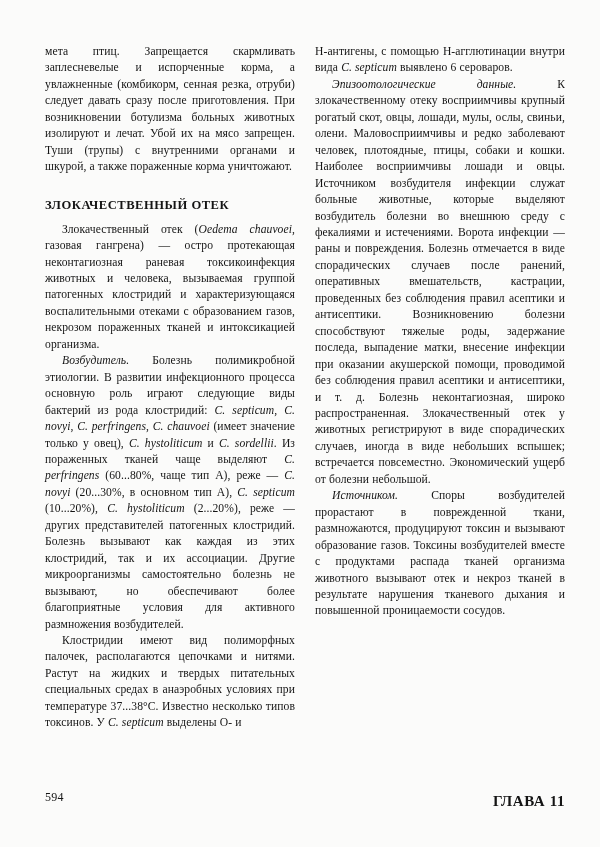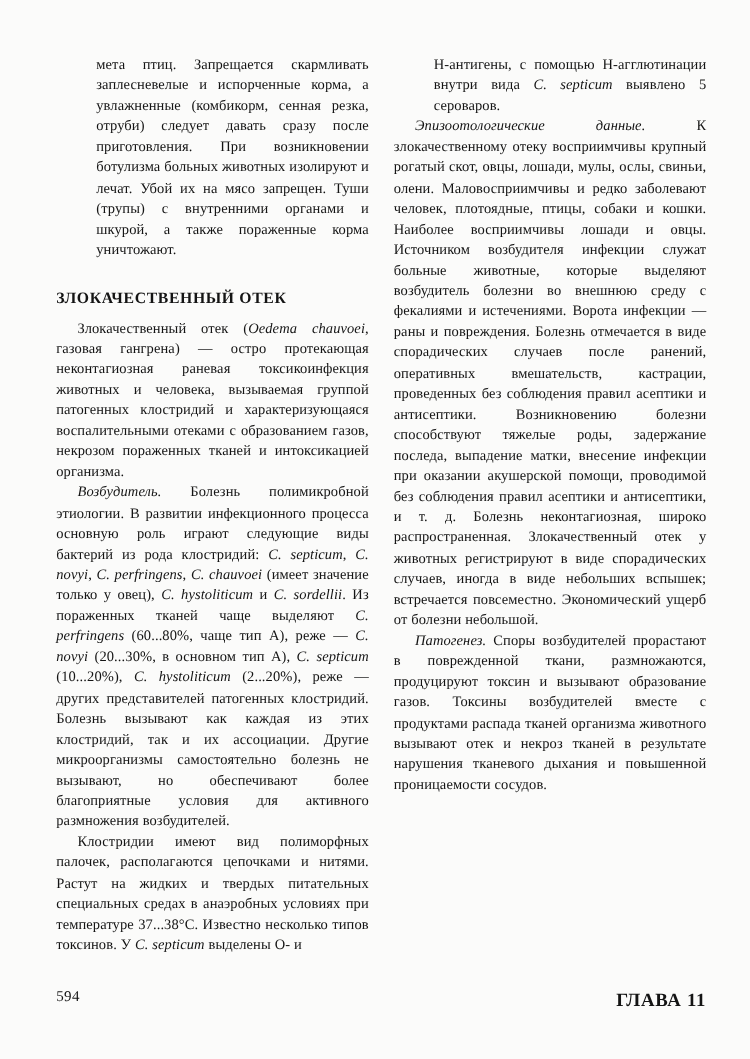--- a/index.html
+++ b/index.html
@@ -37,21 +37,20 @@
     text-justify: inter-word;
     hyphens: manual;
     letter-spacing: 0.08px;
     word-spacing: 0.1px;
   }
   .para.indent {
     text-indent: 17px;
   }
   .para.cont {
     text-indent: 0;
-    margin-left: 32px;
   }
   .sec-heading {
     margin: 0;
     padding: 22px 0 9px 0;
     font-size: 12.6px;
     font-weight: bold;
     letter-spacing: 0.5px;
     line-height: 15px;
   }
   i, .it {
@@ -100,26 +99,26 @@
       <p class="para indent"><span>Злокачественный отек (</span><i>Oedema chauvoei</i><span>, газовая гангрена) — остро протекающая неконтагиозная раневая токсикоинфекция животных и человека, вызываемая группой патогенных клостридий и характеризующаяся воспалительными отеками с образованием газов, некрозом пораженных тканей и интоксикацией организма.</span></p>
 
       <p class="para indent"><span class="runin">Возбудитель.</span><span> Болезнь полимикробной этиологии. В развитии инфекционного процесса основную роль играют следующие виды бактерий из рода клостридий: </span><i>C. septicum</i><span>, </span><i>C. novyi</i><span>, </span><i>C. perfringens</i><span>, </span><i>C. chauvoei</i><span> (имеет значение только у овец), </span><i>C. hystoliticum</i><span> и </span><i>C. sordellii</i><span>. Из пораженных тканей чаще выделяют </span><i>C. perfringens</i><span> (60...80%, чаще тип А), реже — </span><i>C. novyi</i><span> (20...30%, в основном тип А), </span><i>C. septicum</i><span> (10...20%), </span><i>C. hystoliticum</i><span> (2...20%), реже — других представителей патогенных клостридий. Болезнь вызывают как каждая из этих клостридий, так и их ассоциации. Другие микроорганизмы самостоятельно болезнь не вызывают, но обеспечивают более благоприятные условия для активного размножения возбудителей.</span></p>
 
       <p class="para indent"><span>Клостридии имеют вид полиморфных палочек, располагаются цепочками и нитями. Растут на жидких и твердых питательных специальных средах в анаэробных условиях при температуре 37...38°С. Известно несколько типов токсинов. У </span><i>C. septicum</i><span> выделены О- и</span></p>
 
     </div>
 
     <div class="column">
 
-      <p class="para cont"><span>Н-антигены, с помощью Н-агглютинации внутри вида </span><i>C. septicum</i><span> выявлено 5 сероваров.</span></p>
+      <p class="para cont"><span>Н-антигены, с помощью Н-агглютинации внутри вида </span><i>C. septicum</i><span> выявлено 6 сероваров.</span></p>
 
 
       <p class="para indent"><span class="runin">Эпизоотологические данные.</span><span> К злокачественному отеку восприимчивы крупный рогатый скот, овцы, лошади, мулы, ослы, свиньи, олени. Маловосприимчивы и редко заболевают человек, плотоядные, птицы, собаки и кошки. Наиболее восприимчивы лошади и овцы. Источником возбудителя инфекции служат больные животные, которые выделяют возбудитель болезни во внешнюю среду с фекалиями и истечениями. Ворота инфекции — раны и повреждения. Болезнь отмечается в виде спорадических случаев после ранений, оперативных вмешательств, кастрации, проведенных без соблюдения правил асептики и антисептики. Возникновению болезни способствуют тяжелые роды, задержание последа, выпадение матки, внесение инфекции при оказании акушерской помощи, проводимой без соблюдения правил асептики и антисептики, и т. д. Болезнь неконтагиозная, широко распространенная. Злокачественный отек у животных регистрируют в виде спорадических случаев, иногда в виде небольших вспышек; встречается повсеместно. Экономический ущерб от болезни небольшой.</span></p>
 
-      <p class="para indent"><span class="runin">Патогенез.</span><span> Споры возбудителей прорастают в поврежденной ткани, размножаются, продуцируют токсин и вызывают образование газов. Токсины возбудителей вместе с продуктами распада тканей организма животного вызывают отек и некроз тканей в результате нарушения тканевого дыхания и повышенной проницаемости сосудов.</span></p>
+      <p class="para indent"><span class="runin">Источником.</span><span> Споры возбудителей прорастают в поврежденной ткани, размножаются, продуцируют токсин и вызывают образование газов. Токсины возбудителей вместе с продуктами распада тканей организма животного вызывают отек и некроз тканей в результате нарушения тканевого дыхания и повышенной проницаемости сосудов.</span></p>
 
 
     </div>
 
   </div>
 
   <div id="footer">
     <span id="page-number">594</span>
     <span id="chapter-label">ГЛАВА 11</span>
   </div>

